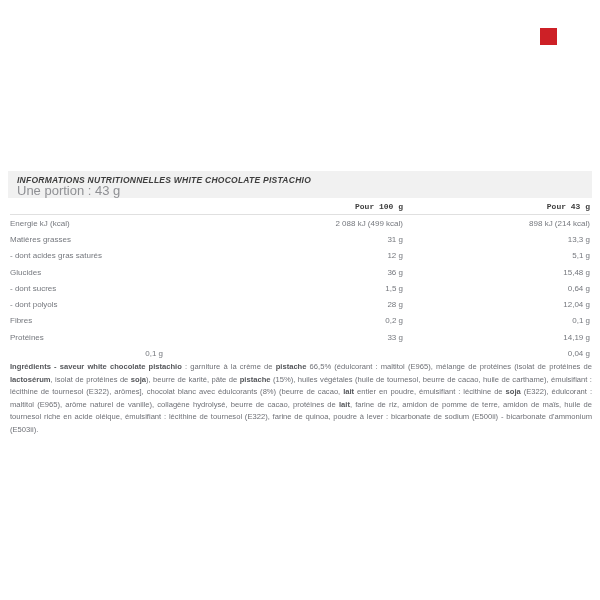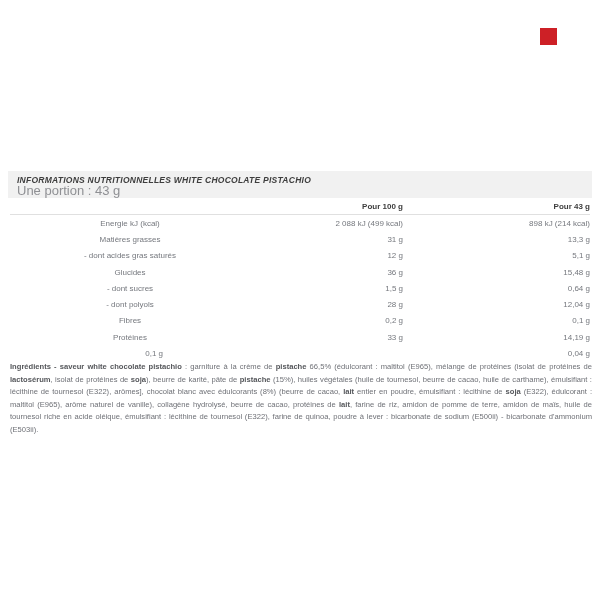--- a/index.html
+++ b/index.html
@@ -54,31 +54,32 @@
     top: 202px;
     width: 580px;
     font-size: 8px;
     color: #75787e;
   }
   .t-head {
     display: flex;
     align-items: flex-start;
     border-bottom: 1px solid #e0e0e0;
     padding-bottom: 3px;
+    font-family: Liberation Mono, monospace;
   }
   .t-head .c-100, .t-head .c-43 {
     font-weight: bold;
     color: #3d3d3d;
   }
   .t-row {
     display: flex;
     align-items: center;
     height: 16.3px;
   }
-  .c-label { width: 240px; text-align: center; }
+  .c-label { width: 240px; text-align: left; }
   .c-100 { width: 153px; text-align: right; }
   .c-43 { flex: 1; text-align: right; }
 
   
   .ingredients {
     position: absolute;
     left: 10px;
     top: 361px;
     width: 582px;
     font-size: 7.6px;

